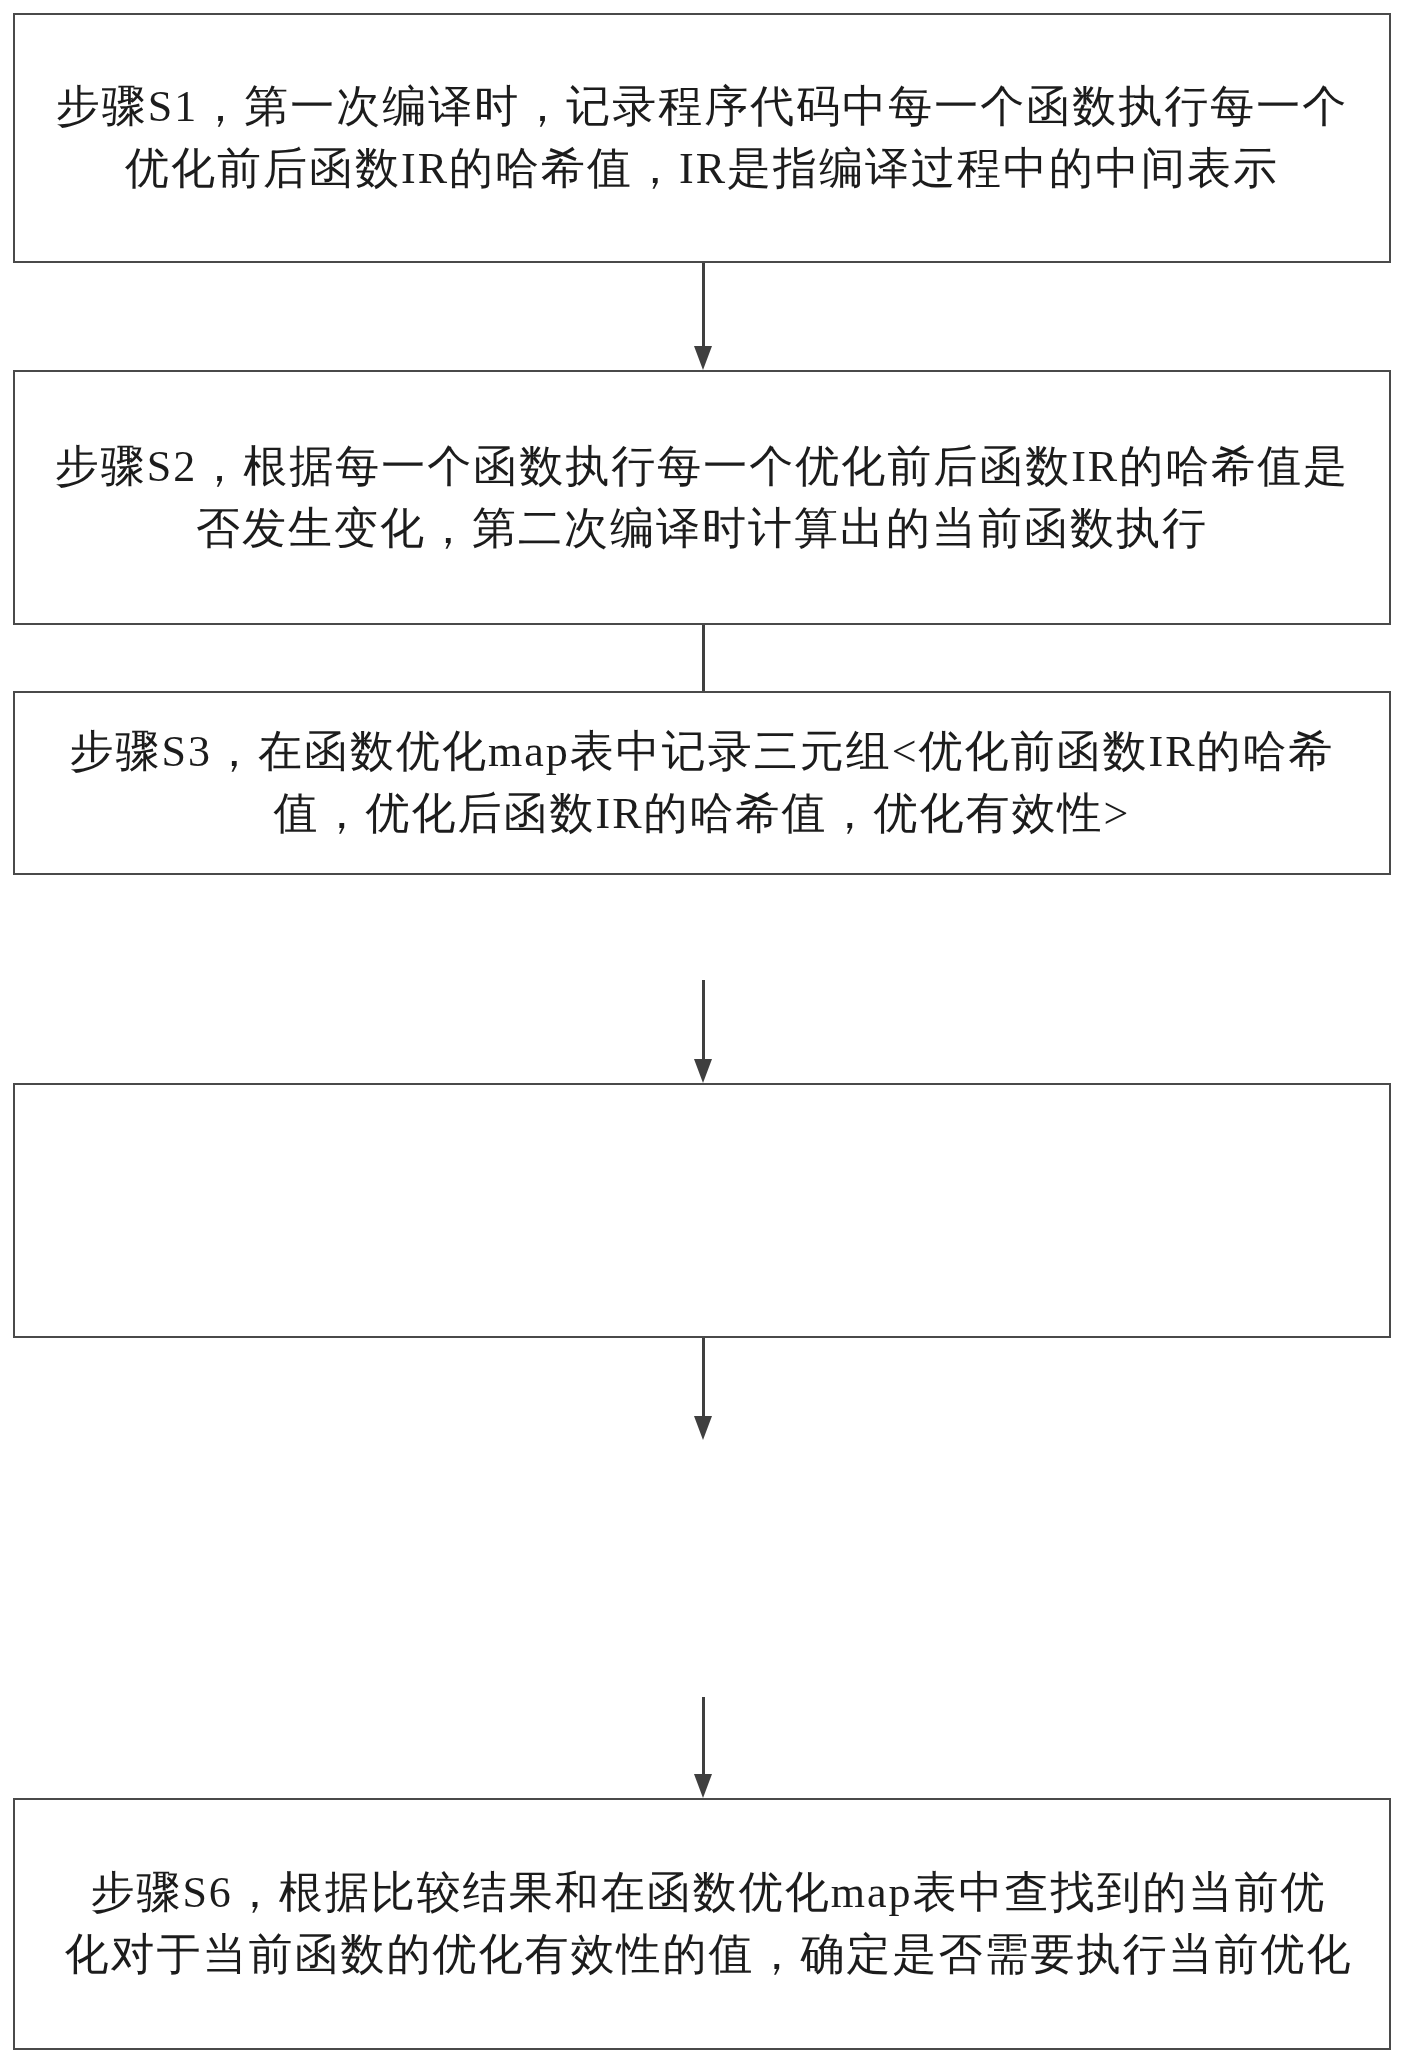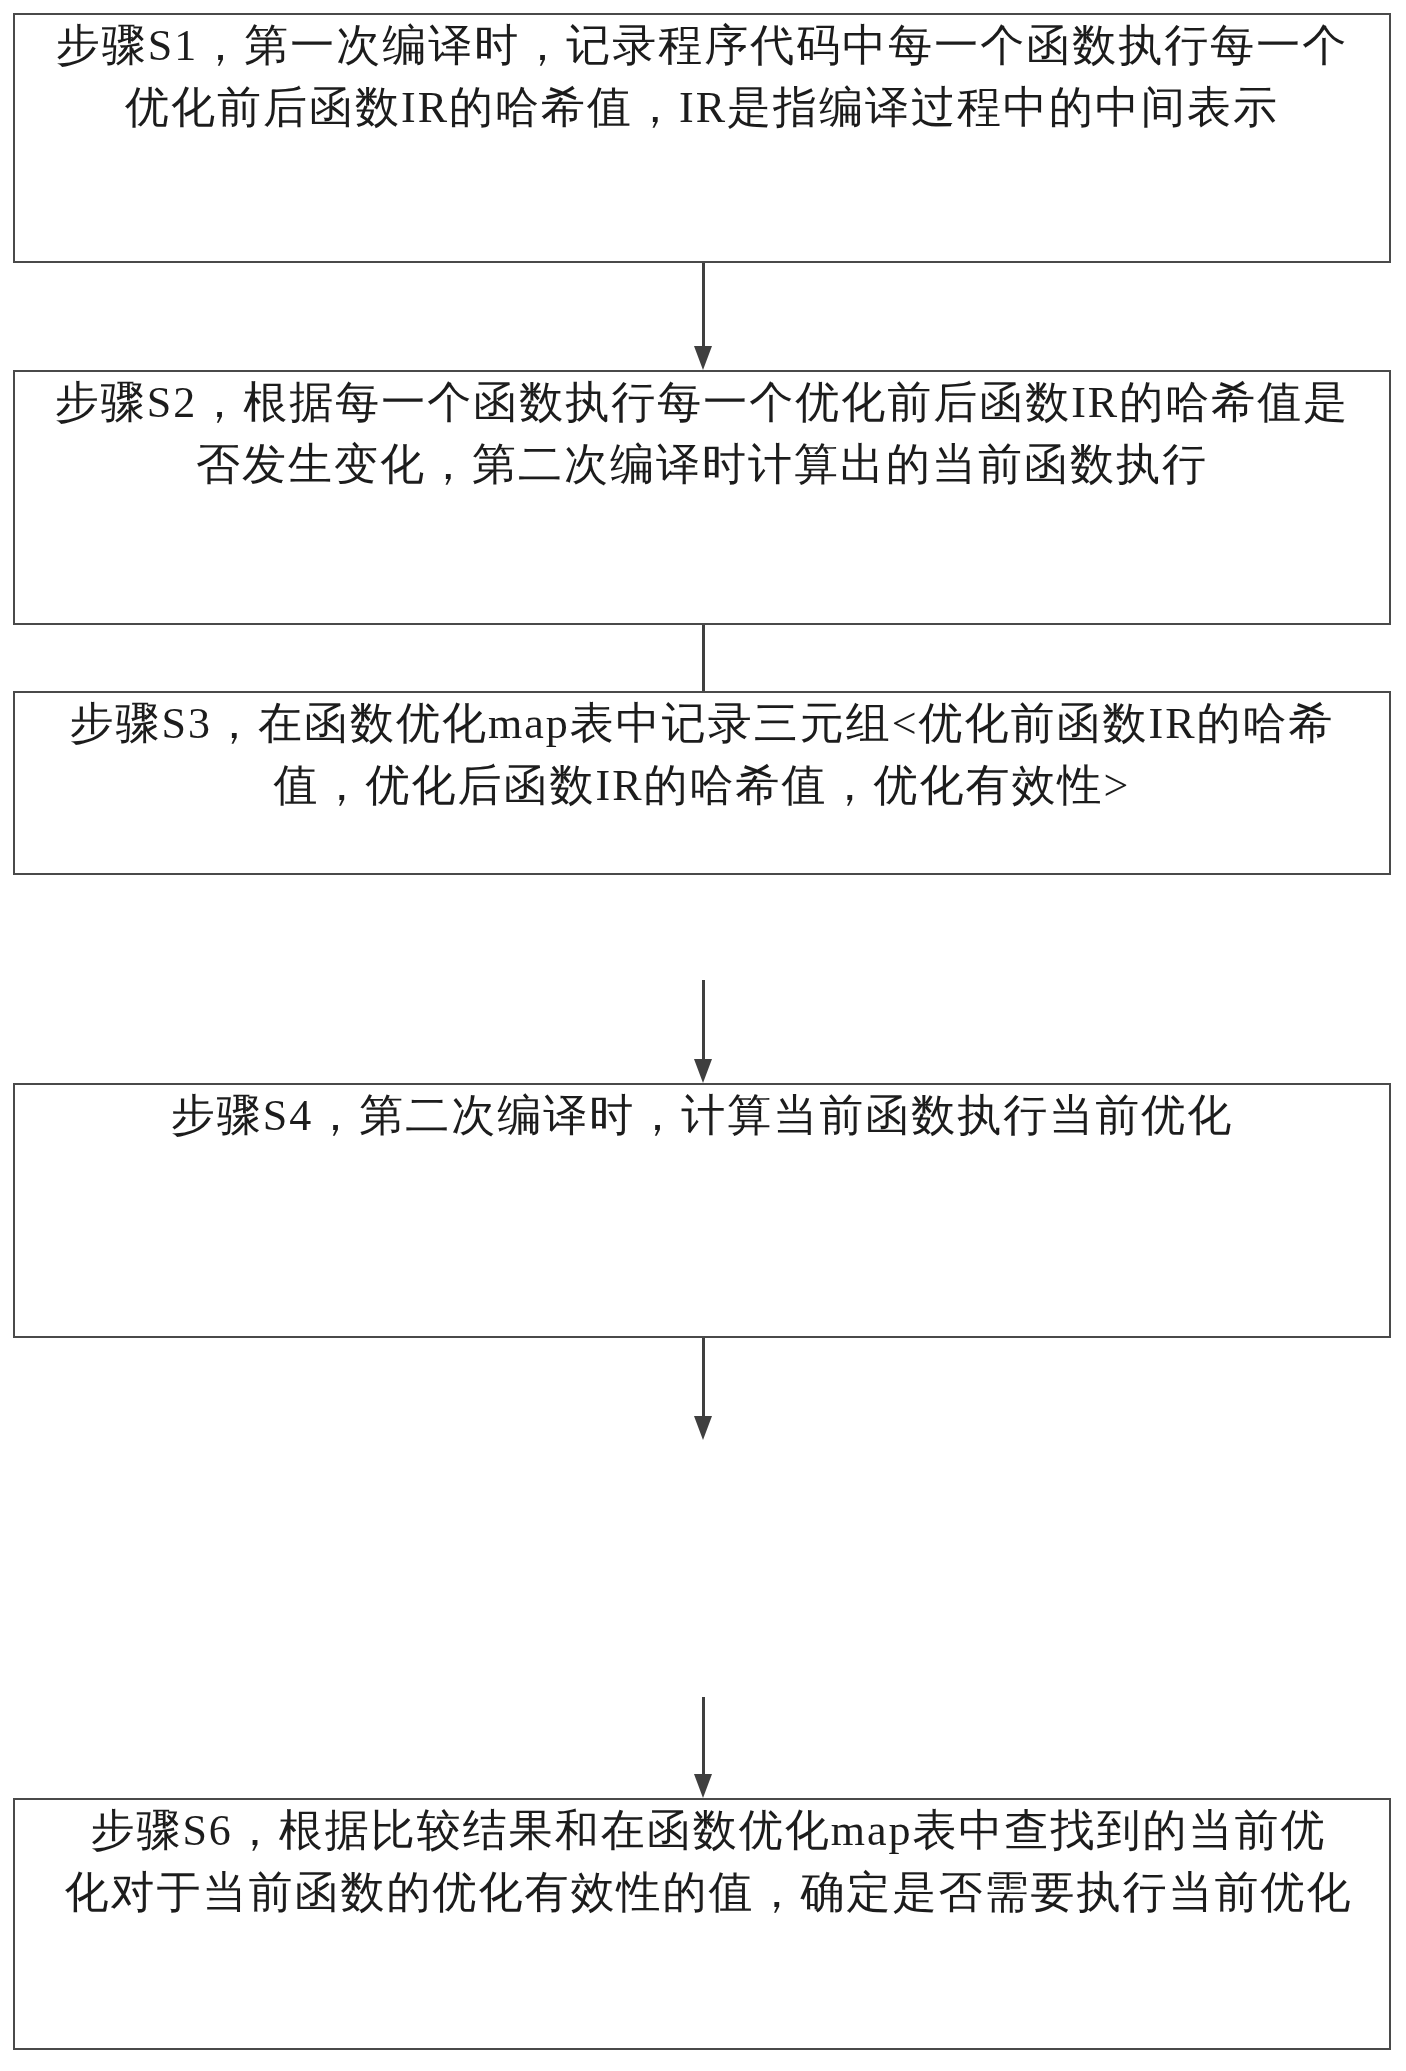--- a/index.html
+++ b/index.html
@@ -22,21 +22,21 @@
   }
   .flow-box {
     position: absolute;
     left: 13px;
     width: 1378px;
     box-sizing: border-box;
     border: 2px solid #4a4a4a;
     background: #ffffff;
     display: flex;
     flex-direction: column;
-    justify-content: flex-start;
+    justify-content: center;
     align-items: center;
     text-align: center;
   }
   .flow-box .line {
     font-size: 44px;
     line-height: 62px;
     letter-spacing: 2px;
     color: #1c1c1c;
     white-space: nowrap;
   }
@@ -103,21 +103,20 @@
       <div class="line">步骤S3，在函数优化map表中记录三元组&lt;优化前函数IR的哈希</div>
       <div class="line">值，优化后函数IR的哈希值，优化有效性&gt;</div>
     </div>
 
   <div class="connector" id="arrow-3">
     <div class="shaft"></div>
     <div class="head"></div>
   </div>
 
   <div class="flow-box" id="box-s4">
-      <div class="line">步骤S4，第二次编译时，计算当前函数执行当前优化</div>
     </div>
 
   <div class="connector" id="arrow-4">
     <div class="shaft"></div>
     <div class="head"></div>
   </div>
 
 
   <div class="connector" id="arrow-5">
     <div class="shaft"></div>

